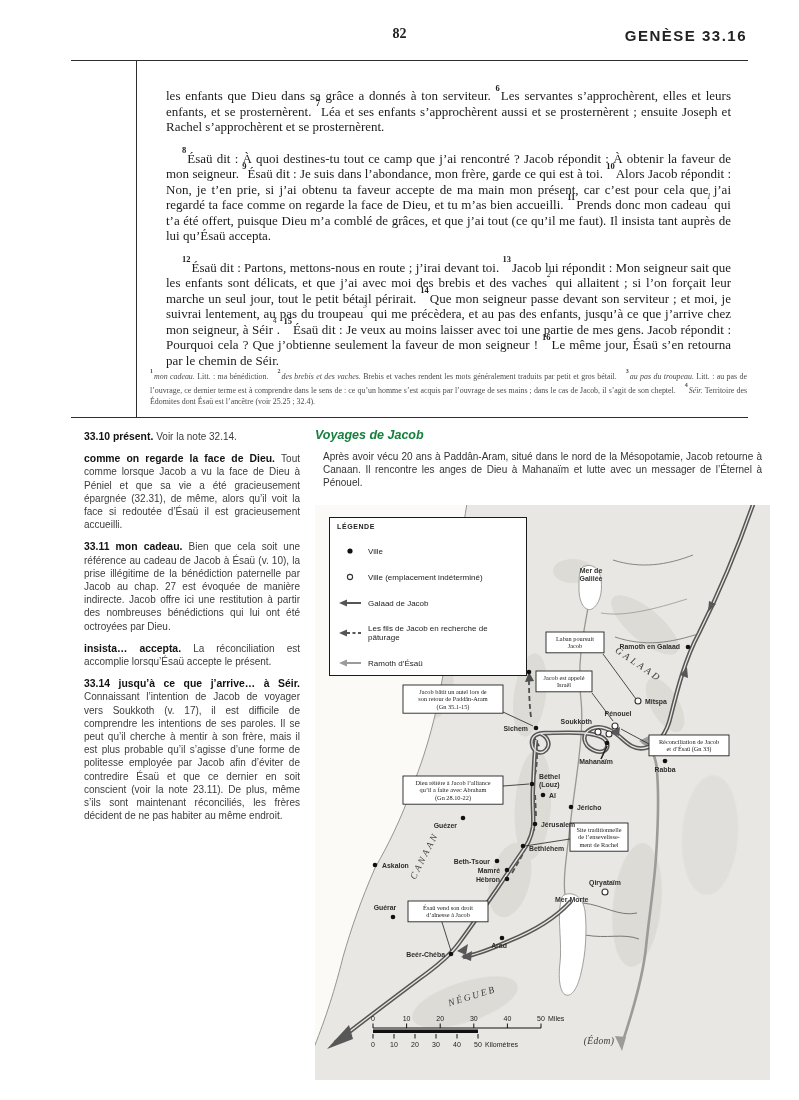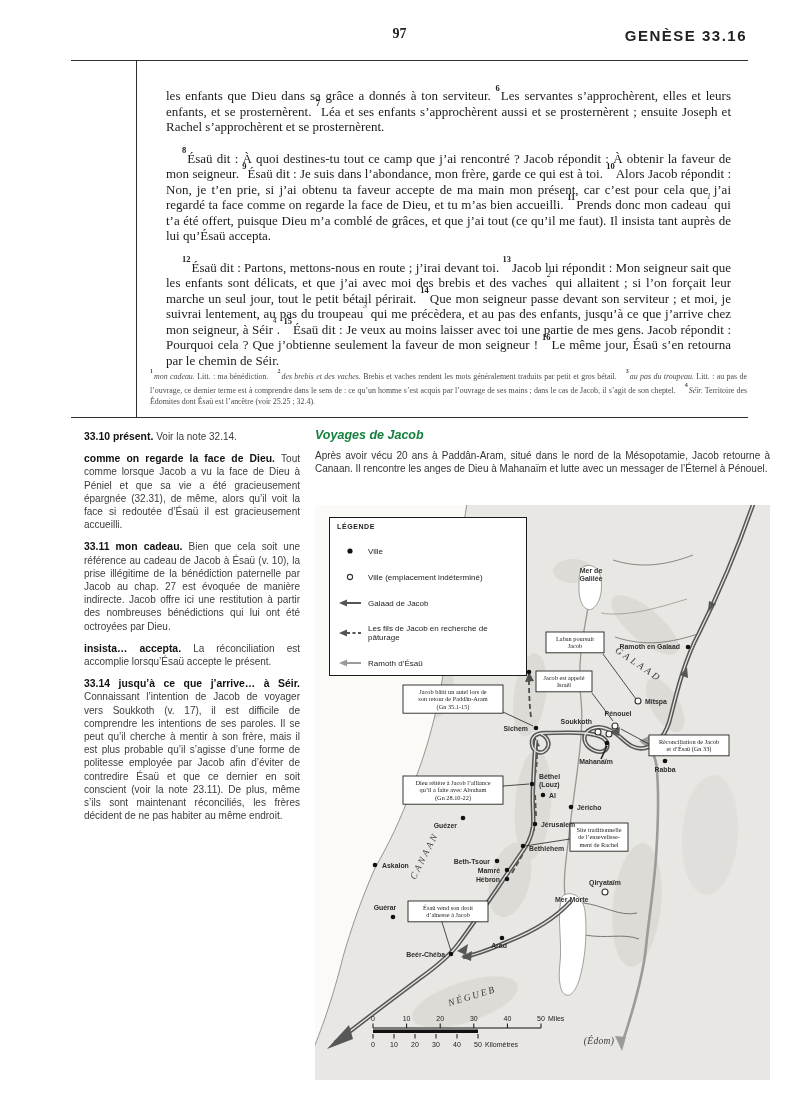--- a/index.html
+++ b/index.html
@@ -30,35 +30,35 @@
   
   .notes{position:absolute;left:72px;top:430px;width:228px;font-family:"Liberation Sans",sans-serif;
          font-size:10px;line-height:13.2px;color:#3c3c3c;text-align:justify;}
   .notes p{margin:0 0 9px 12px;}
   .notes b{color:#121212;font-size:10.4px;}
   
   .map-col{position:absolute;left:315px;top:428px;width:455px;}
   .map-title{font-family:"Liberation Sans",sans-serif;font-weight:bold;font-size:12.5px;color:#15803d;
              margin:0 0 7px 0;font-style:italic;}
   .map-caption{font-family:"Liberation Sans",sans-serif;font-size:10px;line-height:13px;color:#333;
-               margin:0;text-align:justify;}
+               margin:8px;text-align:justify;}
   .map{position:absolute;left:0;top:77px;width:455px;height:575px;}
   .map svg{display:block;}
   
   .legend{position:absolute;left:14px;top:12px;width:198px;background:#fff;border:1.5px solid #1a1a1a;
           padding:5px 7px 7px 7px;font-family:"Liberation Sans",sans-serif;box-sizing:border-box;}
   .lg-title{font-size:7px;font-weight:bold;letter-spacing:.6px;color:#222;}
   .lg-row{display:flex;align-items:center;gap:5px;margin-top:16px;font-size:8px;color:#222;line-height:9px;}
   .lg-sym{width:26px;display:flex;justify-content:center;flex:0 0 26px;}
 </style>
 </head>
 <body>
 
 <div class="page">
-  <div class="pageno">97</div>
+  <div class="pageno">82</div>
   <div class="runhead">GENÈSE 33.16</div>
   <div class="top-rule"></div>
   <div class="v-rule"></div>
   <div class="mid-rule"></div>
 
   <section class="scripture" id="scripture">
       <p class="first">les enfants que Dieu dans sa grâce a donnés à ton serviteur. <sup class="vnum">6</sup>Les servantes s’approchèrent, elles et leurs enfants, et se prosternèrent. <sup class="vnum">7</sup>Léa et ses enfants s’approchèrent aussi et se prosternèrent ; ensuite Joseph et Rachel s’approchèrent et se prosternèrent.</p>
       <p><sup class="vnum">8</sup>Ésaü dit : À quoi destines-tu tout ce camp que j’ai rencontré ? Jacob répondit : À obtenir la faveur de mon seigneur. <sup class="vnum">9</sup>Ésaü dit : Je suis dans l’abondance, mon frère, garde ce qui est à toi. <sup class="vnum">10</sup>Alors Jacob répondit : Non, je t’en prie, si j’ai obtenu ta faveur accepte de ma main mon présent, car c’est pour cela que j’ai regardé ta face comme on regarde la face de Dieu, et tu m’as bien accueilli. <sup class="vnum">11</sup>Prends donc mon cadeau<sup class="fnref">1</sup> qui t’a été offert, puisque Dieu m’a comblé de grâces, et que j’ai tout (ce qu’il me faut). Il insista tant auprès de lui qu’Ésaü accepta.</p>
       <p><sup class="vnum">12</sup>Ésaü dit : Partons, mettons-nous en route ; j’irai devant toi. <sup class="vnum">13</sup>Jacob lui répondit : Mon seigneur sait que les enfants sont délicats, et que j’ai avec moi des brebis et des vaches<sup class="fnref">2</sup> qui allaitent ; si l’on forçait leur marche un seul jour, tout le petit bétail périrait. <sup class="vnum">14</sup>Que mon seigneur passe devant son serviteur ; et moi, je suivrai lentement, au pas du troupeau<sup class="fnref">3</sup> qui me précèdera, et au pas des enfants, jusqu’à ce que j’arrive chez mon seigneur, à Séir<sup class="fnref">4</sup>. <sup class="vnum">15</sup>Ésaü dit : Je veux au moins laisser avec toi une partie de mes gens. Jacob répondit : Pourquoi cela ? Que j’obtienne seulement la faveur de mon seigneur ! <sup class="vnum">16</sup>Le même jour, Ésaü s’en retourna par le chemin de Séir.</p>
     </section>

